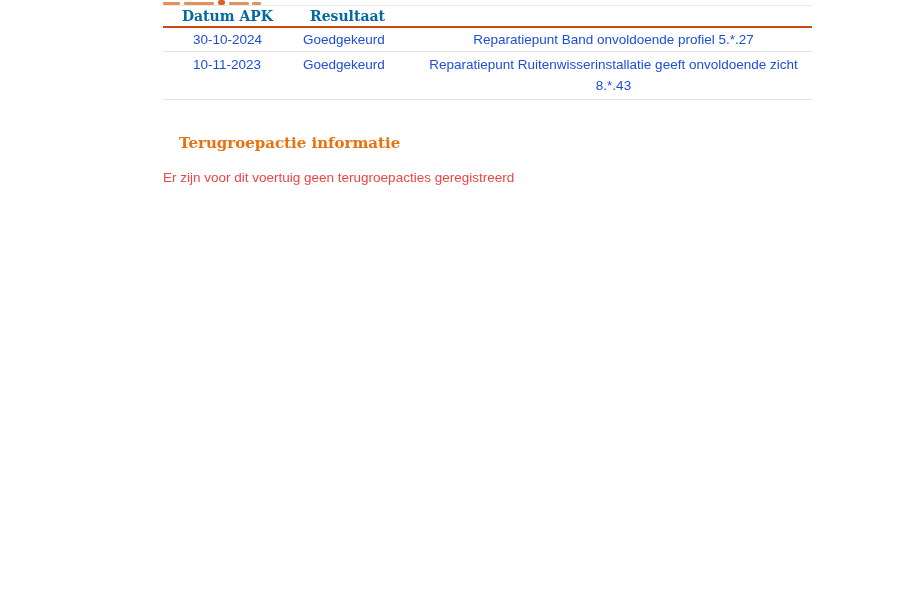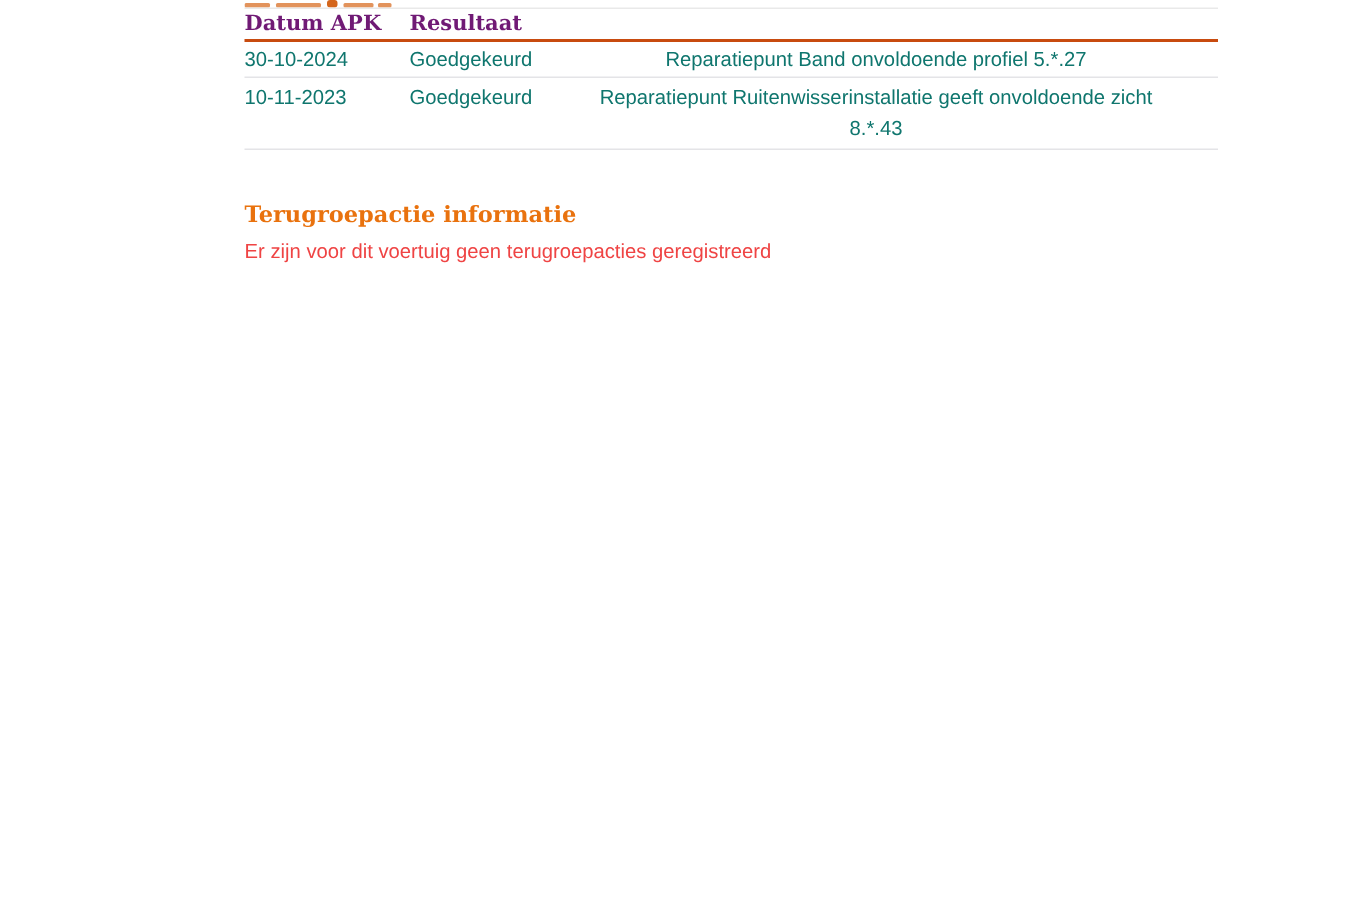--- a/index.html
+++ b/index.html
@@ -51,31 +51,33 @@
     grid-template-columns: 110px 112px 1fr;
   }
   .t-head {
     border-bottom: 2px solid #c84b0f;
   }
   .t-head .cell {
     font-family: "DejaVu Serif", serif;
     font-weight: bold;
     font-size: 14px;
     line-height: 16px;
-    color: #701a75;
+    color: #0369a1;
     padding: 2px 0 2px 0;
+    text-align: right;
   }
   .t-body-row {
     border-bottom: 1px solid #e4e4e7;
   }
   .t-body-row .cell {
     font-size: 13.5px;
-    color: #0f766e;
+    color: #1d4ed8;
     padding: 2px 0 1px 0;
     line-height: 20px;
+    margin-left: 30px;
   }
   .t-body-row.tall .cell {
     line-height: 21px;
     padding: 2px 0 3px 0;
   }
   .cell.opmerkingen {
     max-width: 398px;
   }
   .cell p.remark {
     margin: 0;
@@ -85,21 +87,21 @@
   
   .recall-section {
     margin-top: 34px;
   }
   .recall-heading {
     font-family: "DejaVu Serif", serif;
     font-weight: bold;
     font-size: 15px;
     line-height: 18px;
     color: #e9720e;
-    margin: 0;
+    margin: 16px;
   }
   .recall-text {
     margin: 6px 0 0 0;
     font-size: 13.5px;
     line-height: 19px;
     color: #ef4444;
   }
 </style>
 </head>
 <body>

